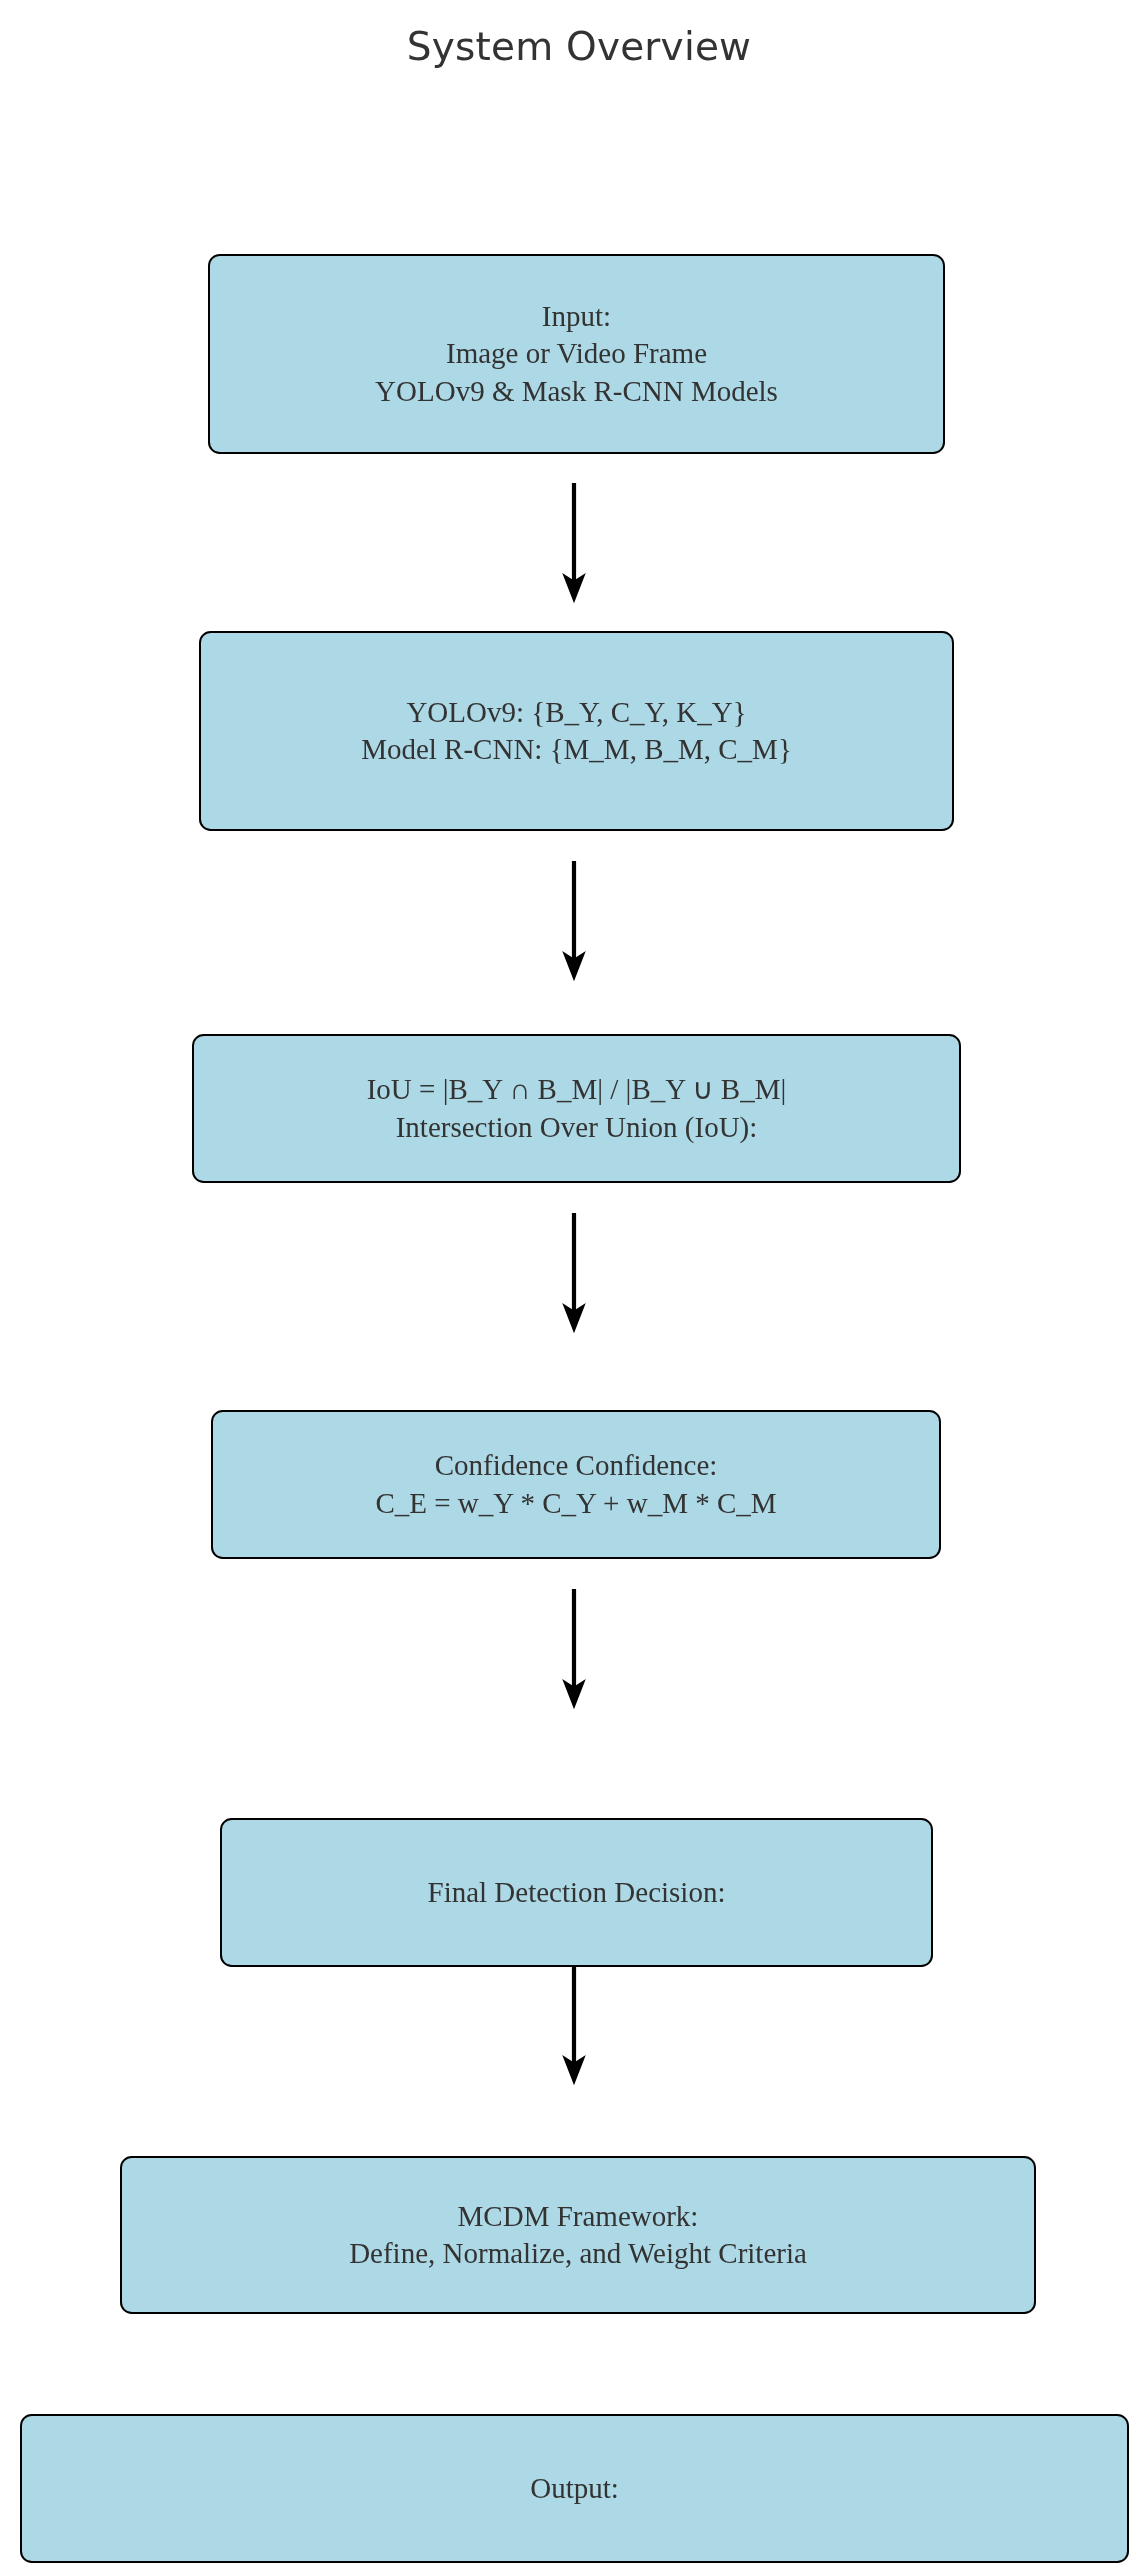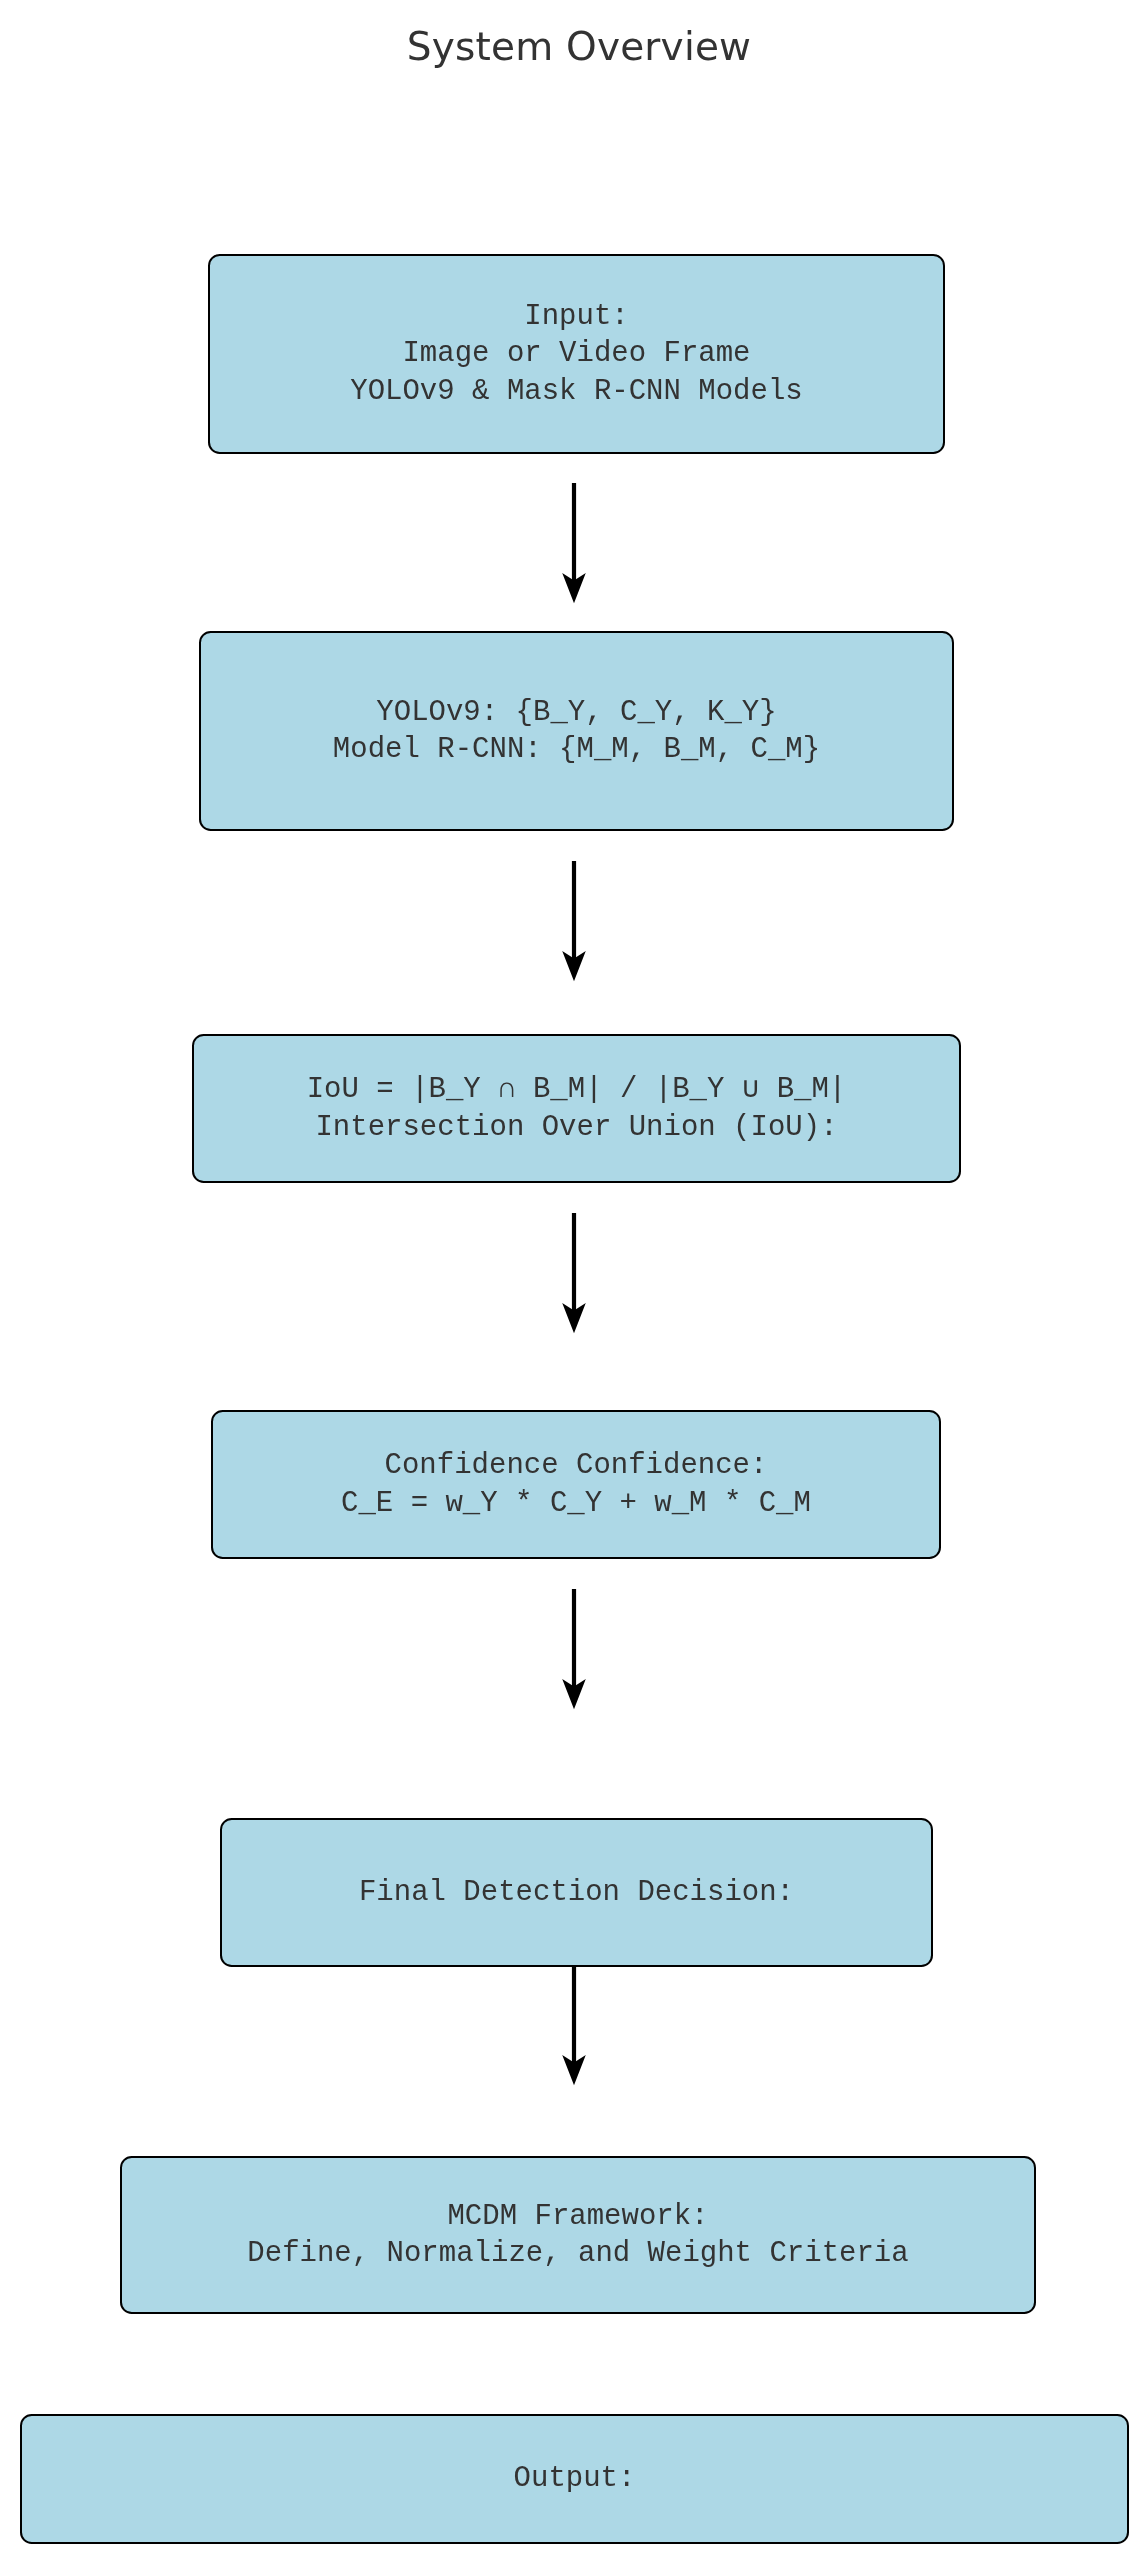--- a/index.html
+++ b/index.html
@@ -38,21 +38,21 @@
     border: 2.5px solid #000000;
     border-radius: 11.7px;
     display: flex;
     flex-direction: column;
     align-items: center;
     justify-content: center;
     color: #333333;
     font-size: 29px;
     line-height: 1.28;
     text-align: center;
-    font-family: Liberation Mono, monospace;
+    font-family: Liberation Serif, serif;
     white-space: nowrap;
   }
   .node .line {
     display: block;
     width: 100%;
     text-align: center;
   }
   .arrow {
     position: absolute;
     width: 34px;
@@ -125,18 +125,18 @@
       <line x1="20" y1="0" x2="20" y2="118" stroke="#000000" stroke-width="5"></line>
       <polygon points="20,143 6,107 20,116 34,107" fill="#000000"></polygon>
     </svg>
   </div>
 
   <div class="node" style="left:120px; top:2156px; width:916px; height:158px;">
     <span class="line">MCDM Framework:</span>
     <span class="line">Define, Normalize, and Weight Criteria</span>
   </div>
 
-  <div class="node" style="left:20px; top:2414px; width:1109px; height:130px;">
+  <div class="node" style="left:20px; top:2414px; width:1109px; height:149px;">
     <span class="line">Output:</span>
   </div>
 
 </div>
 
 
 </body></html>

